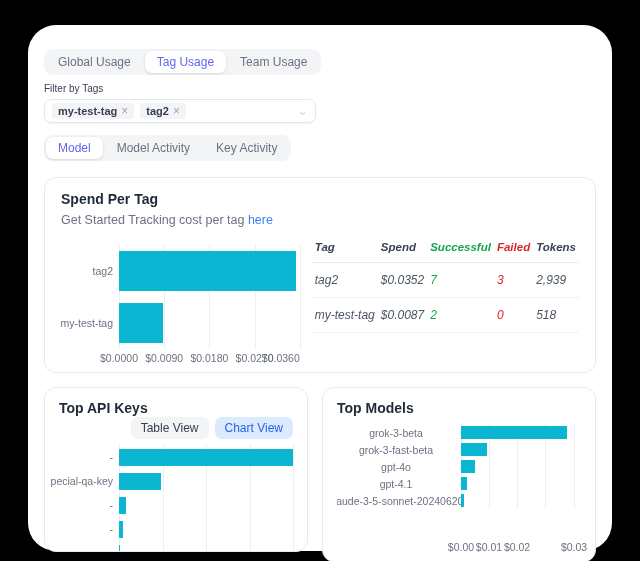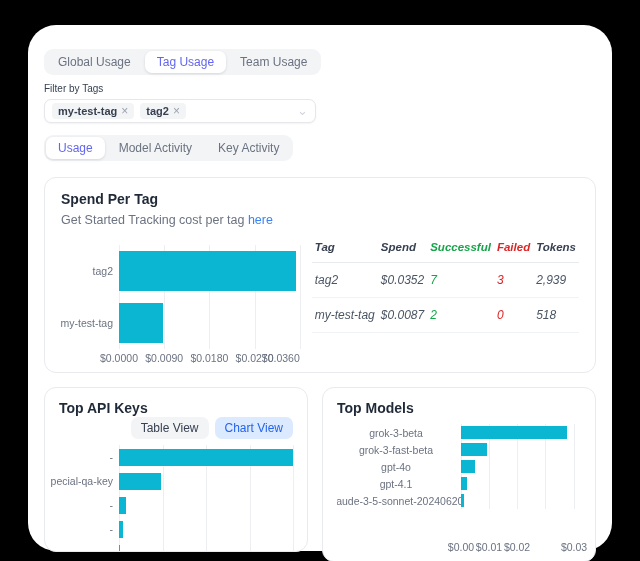--- a/index.html
+++ b/index.html
@@ -103,21 +103,21 @@
     </span>
     <span class="chip">
       <span>tag2</span>
       <span class="x">×</span>
     </span>
     <span class="chevron">⌄</span>
   </div>
 
   
   <div class="seg-tabs tabs2">
-    <div class="seg-tab selected">Usage</div>
+    <div class="seg-tab selected">Model</div>
     <div class="seg-tab">Model Activity</div>
     <div class="seg-tab">Key Activity</div>
   </div>
 
   
   <div class="panel spend-panel">
     <div class="panel-title">Spend Per Tag</div>
     <div class="spend-sub">
       <span>Get Started Tracking cost per tag</span>
       <a>here</a>

